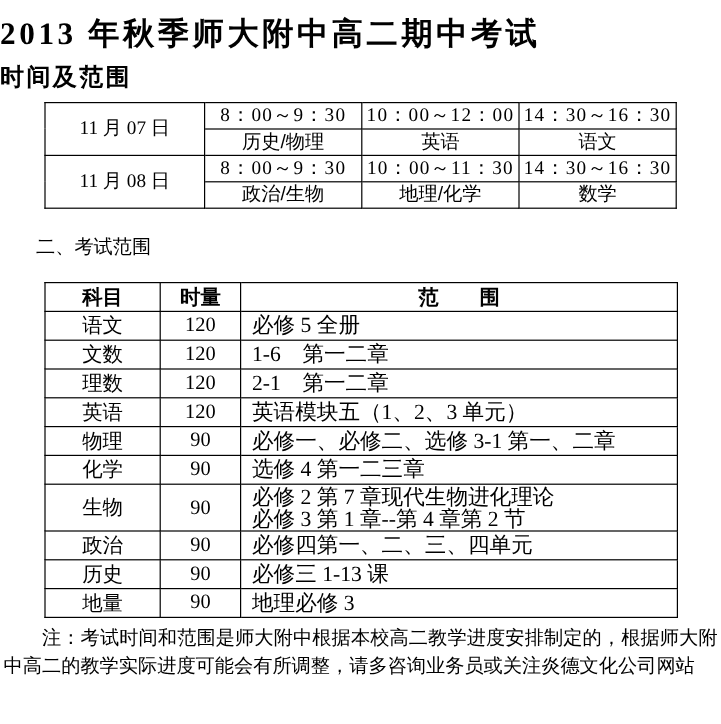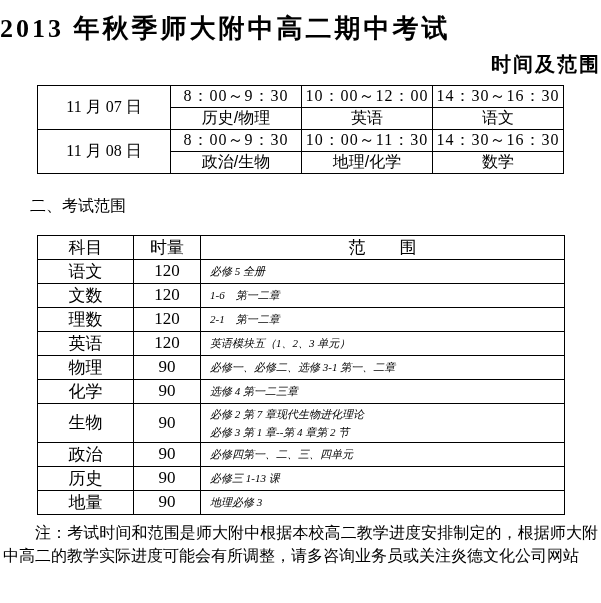--- a/index.html
+++ b/index.html
@@ -20,21 +20,21 @@
   .title {
     margin-top: 14px;
     font-family: "Liberation Serif", serif;
     font-weight: bold;
     font-size: 26px;
     line-height: 1.15;
     letter-spacing: 3px;
   }
   .subtitle {
     margin-top: 7px;
-    text-align: right;
+    text-align: left;
     font-family: "Liberation Serif", serif;
     font-weight: bold;
     font-size: 20px;
     letter-spacing: 2px;
   }
   .dateline {
     margin-top: 12px;
     text-align: center;
     font-family: "Liberation Serif", serif;
     font-size: 17px;
@@ -67,32 +67,31 @@
   .schedule-table .time-cell { font-family: "Liberation Serif", serif; letter-spacing: 1px; }
   .schedule-table .subj-cell { font-size: 16px; }
   
   .scope-table { margin-top: 18px; width: 528px; }
   .scope-table .col-subject  { width: 96px; }
   .scope-table .col-duration { width: 67px; }
   .scope-table .col-scope    { width: 364px; }
   .scope-table th {
     height: 21px;
     font-size: 17px;
-    font-weight: 400;
+    font-weight: 700;
     text-align: center;
   }
   .scope-table td { height: 20px; }
   .scope-table .subject-cell  { font-size: 17px; }
   .scope-table .duration-cell { font-family: "Liberation Serif", serif; font-size: 17px; }
   .scope-table .scope-cell {
     text-align: left;
     padding-left: 9px;
     font-family: "Liberation Serif", serif;
-    font-style: italic;
-    font-size: 11px;
+    font-size: 18px;
     line-height: 18px;
   }
   .scope-table .row-double td { height: 38px; }
   
   .note {
     margin: 6px 3px 0 3px;
     font-size: 16px;
     line-height: 23px;
     text-indent: 2em;
     text-align: justify;

